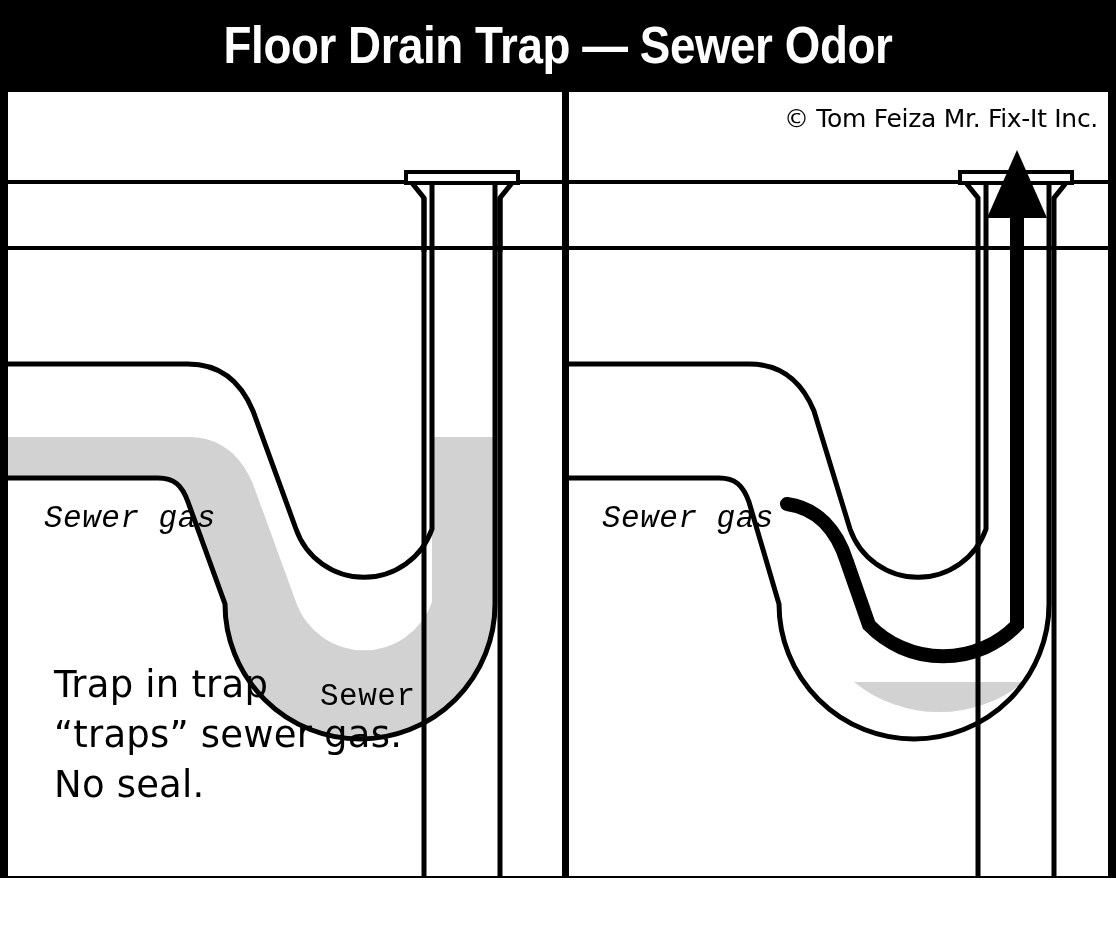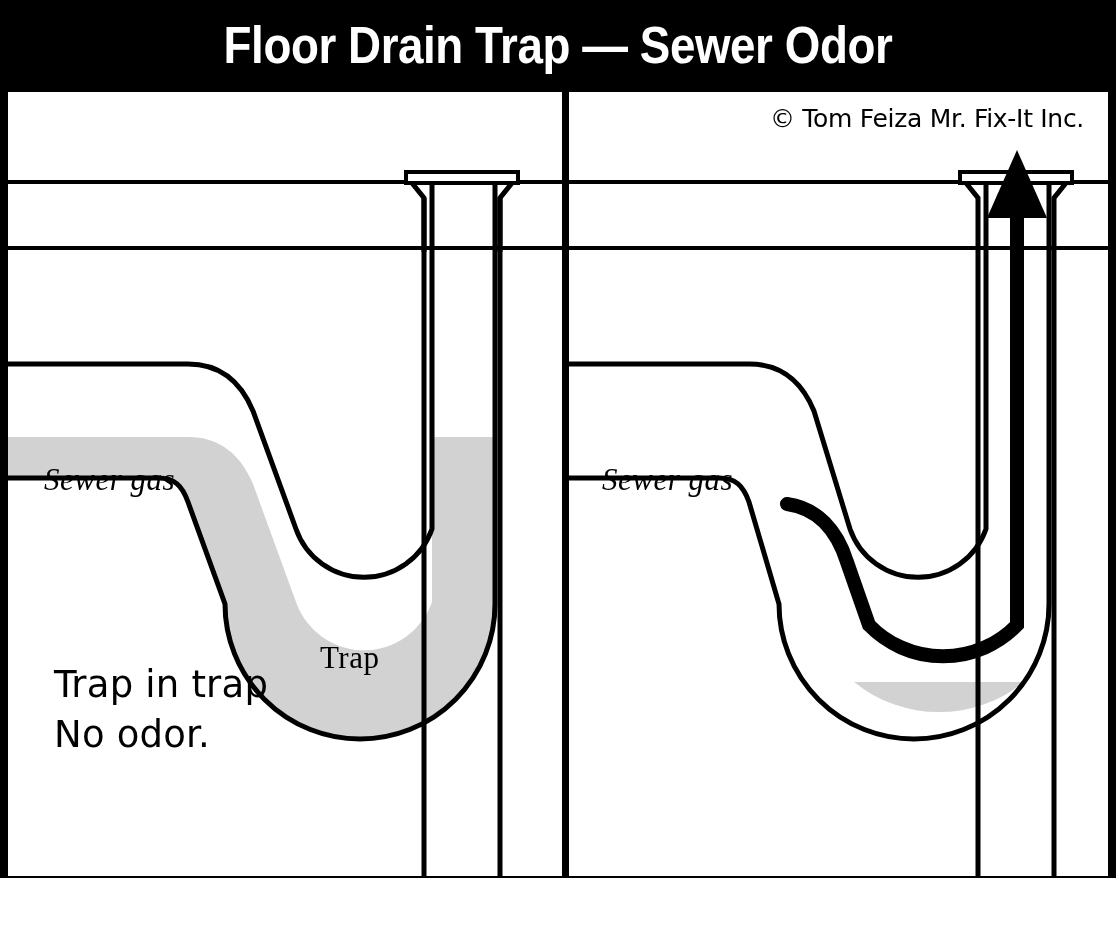--- a/index.html
+++ b/index.html
@@ -69,35 +69,36 @@
   .panel svg {
     position: absolute;
     left: 0;
     top: 0;
     display: block;
   }
 
   
   #copyright {
     position: absolute;
-    right: 24px;
+    right: 10px;
     top: 12px;
     font-family: "DejaVu Sans", sans-serif;
     font-size: 25px;
     color: #000000;
     white-space: nowrap;
     letter-spacing: -0.3px;
   }
 
   
   .hand {
-    font-family: Liberation Serif, serif;
+    font-family: Liberation Mono, monospace;
     color: #000000;
     position: absolute;
     white-space: nowrap;
+    margin-top: 39px;
   }
   .label-sewer-gas {
     font-size: 31px;
     font-style: italic;
     letter-spacing: 0.5px;
   }
   #lbl-sewer-gas-left  { left: 36px;  top: 370px; }
   #lbl-sewer-gas-right { left: 33px;  top: 370px; }
   #lbl-water {
     font-size: 31px;
@@ -179,25 +180,26 @@
                L 288,437
                A 72,72 0 0 0 424,437
                L 424,90"></path>
 
       <line x1="416" y1="106" x2="416" y2="160" stroke="#000" stroke-width="5"></line>
       <line x1="492" y1="106" x2="492" y2="160" stroke="#000" stroke-width="5"></line>
     </svg>
 
     <div class="hand label-sewer-gas" id="lbl-sewer-gas-left">Sewer gas</div>
 
-    <div class="hand" id="lbl-water">Trap</div>
+    <div class="hand" id="lbl-water">Sewer</div>
 
     <div class="caption" id="caption-left">
       <div>Trap in trap</div>
-      <div>No odor.</div>
+      <div>“traps” sewer gas.</div>
+      <div>No seal.</div>
     </div>
   </div>
 
   <div class="panel" id="panel-right">
 
     <svg width="539" height="784" viewBox="0 0 539 784">
 
       <path fill="#d2d2d2" stroke="none" d="M 285,590
                A 135,135 0 0 0 455,590
                Z"></path>

